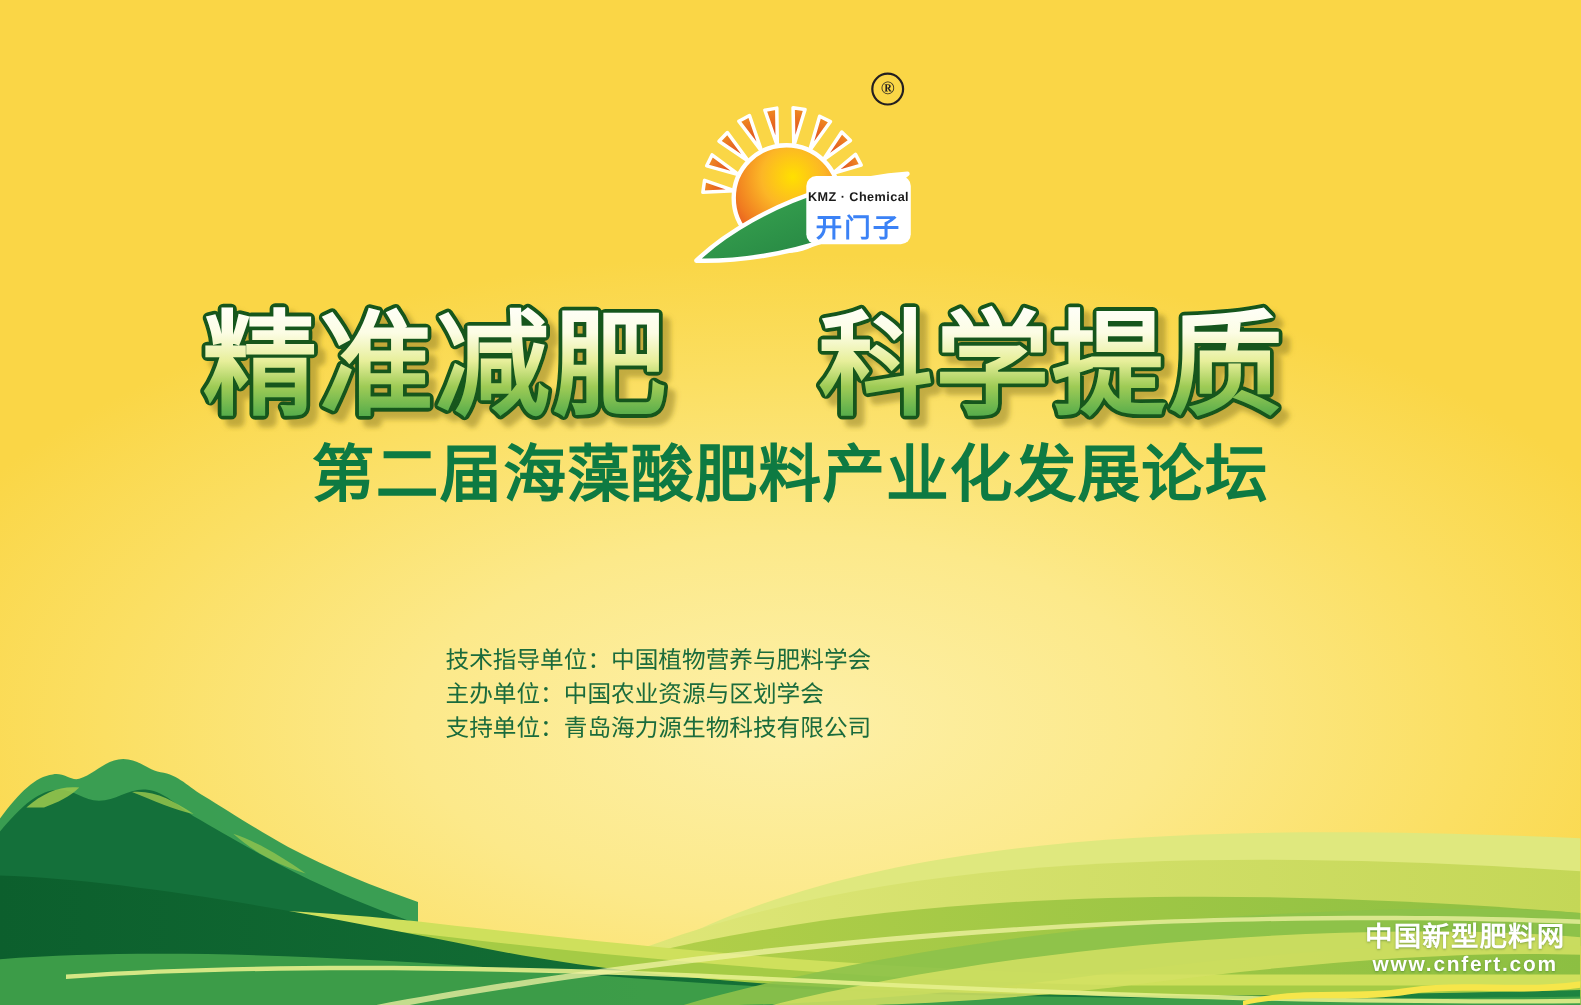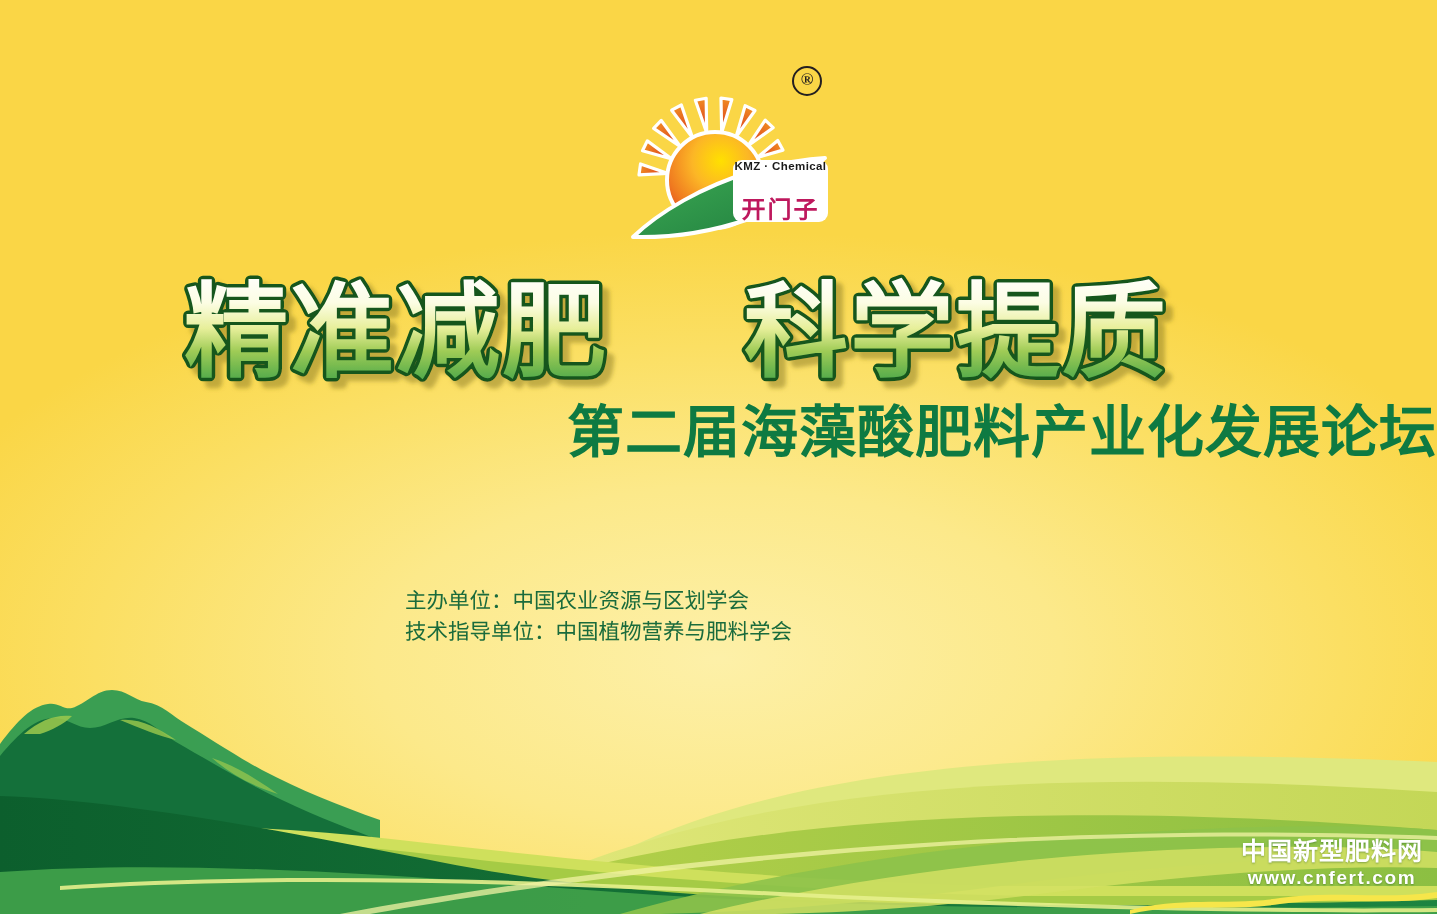--- a/index.html
+++ b/index.html
@@ -25,42 +25,42 @@
   #logo .rays{position:absolute;left:0;top:0;width:205px;height:185px;}
   #logo .regmark{
     position:absolute;right:8px;top:4px;
     width:26px;height:26px;border:2px solid #231f20;border-radius:50%;
     color:#231f20;font-size:17px;font-weight:700;line-height:23px;text-align:center;
     font-family:"Liberation Serif",serif;
   }
   #logo .brandbox{
     position:absolute;left:108px;top:98px;width:95px;height:62px;
     background:#fff;border-radius:9px;
-    display:flex;flex-direction:column;align-items:center;justify-content:space-between;
+    display:flex;flex-direction:column;align-items:center;justify-content:flex-end;
   }
   #logo .kmz{
     font-size:11.5px;font-weight:700;color:#1a1a1a;letter-spacing:.4px;
     font-family:"Liberation Sans",sans-serif;white-space:nowrap;
   }
   #logo .cn{
-    font-size:24px;font-weight:700;color:#be185d;letter-spacing:2px;margin-top:18px;
+    font-size:24px;font-weight:700;color:#3b82f6;letter-spacing:2px;margin-top:1px;
     font-family:"DejaVu Sans","Liberation Sans",sans-serif;white-space:nowrap;
   }
 
   
   #headline{
     position:absolute;left:0;right:0;top:268px;
     text-align:center;
     font-family:"DejaVu Sans","Liberation Sans",sans-serif;
   }
   #headline .hl-svg{display:block;margin:0 auto;}
 
   
   .subtitle{
-    position:absolute;left:0;right:0;text-align:right;
+    position:absolute;left:0;right:0;text-align:center;
     color:#0e7a42;
     font-weight:700;
     font-family:"DejaVu Sans","Liberation Sans",sans-serif;
     white-space:nowrap;
   }
   #subtitle1{top:404px;font-size:57px;letter-spacing:1px;line-height:1;}
   #subtitle2{top:487px;font-size:57px;letter-spacing:1px;line-height:1;}
 
   
   #credits{
@@ -191,22 +191,23 @@
       <g filter="url(#hlShadow)">
         <text id="hl-p1" x="15" y="100" font-family="DejaVu Sans, Liberation Sans, sans-serif" font-size="104" font-weight="700" letter-spacing="2" fill="url(#hlGrad)" stroke="#12561f" stroke-width="7" paint-order="stroke fill" stroke-linejoin="round">精准减肥</text>
         <text id="hl-p2" x="575" y="100" font-family="DejaVu Sans, Liberation Sans, sans-serif" font-size="104" font-weight="700" letter-spacing="2" fill="url(#hlGrad)" stroke="#12561f" stroke-width="7" paint-order="stroke fill" stroke-linejoin="round">科学提质</text>
       </g>
     </svg>
   </div>
 
   <div class="subtitle" id="subtitle1">第二届海藻酸肥料产业化发展论坛</div>
 
   <div id="credits">
+    <div class="line">技术指导单位：中国植物营养与肥料学会</div>
     <div class="line">主办单位：中国农业资源与区划学会</div>
-    <div class="line">技术指导单位：中国植物营养与肥料学会</div>
+    <div class="line">支持单位：青岛海力源生物科技有限公司</div>
   </div>
 
   <svg id="landscape" viewBox="0 0 1437 290" preserveAspectRatio="none" xmlns="http://www.w3.org/2000/svg">
     <defs>
       <linearGradient id="gDark" x1="0" y1="0" x2="1" y2="0">
         <stop offset="0%" stop-color="#0c5f2d"></stop>
           <stop offset="100%" stop-color="#1d8440"></stop>
       </linearGradient>
       <linearGradient id="gMid" x1="0" y1="0" x2="1" y2="0">
         <stop offset="0%" stop-color="#2f8f3f"></stop>

